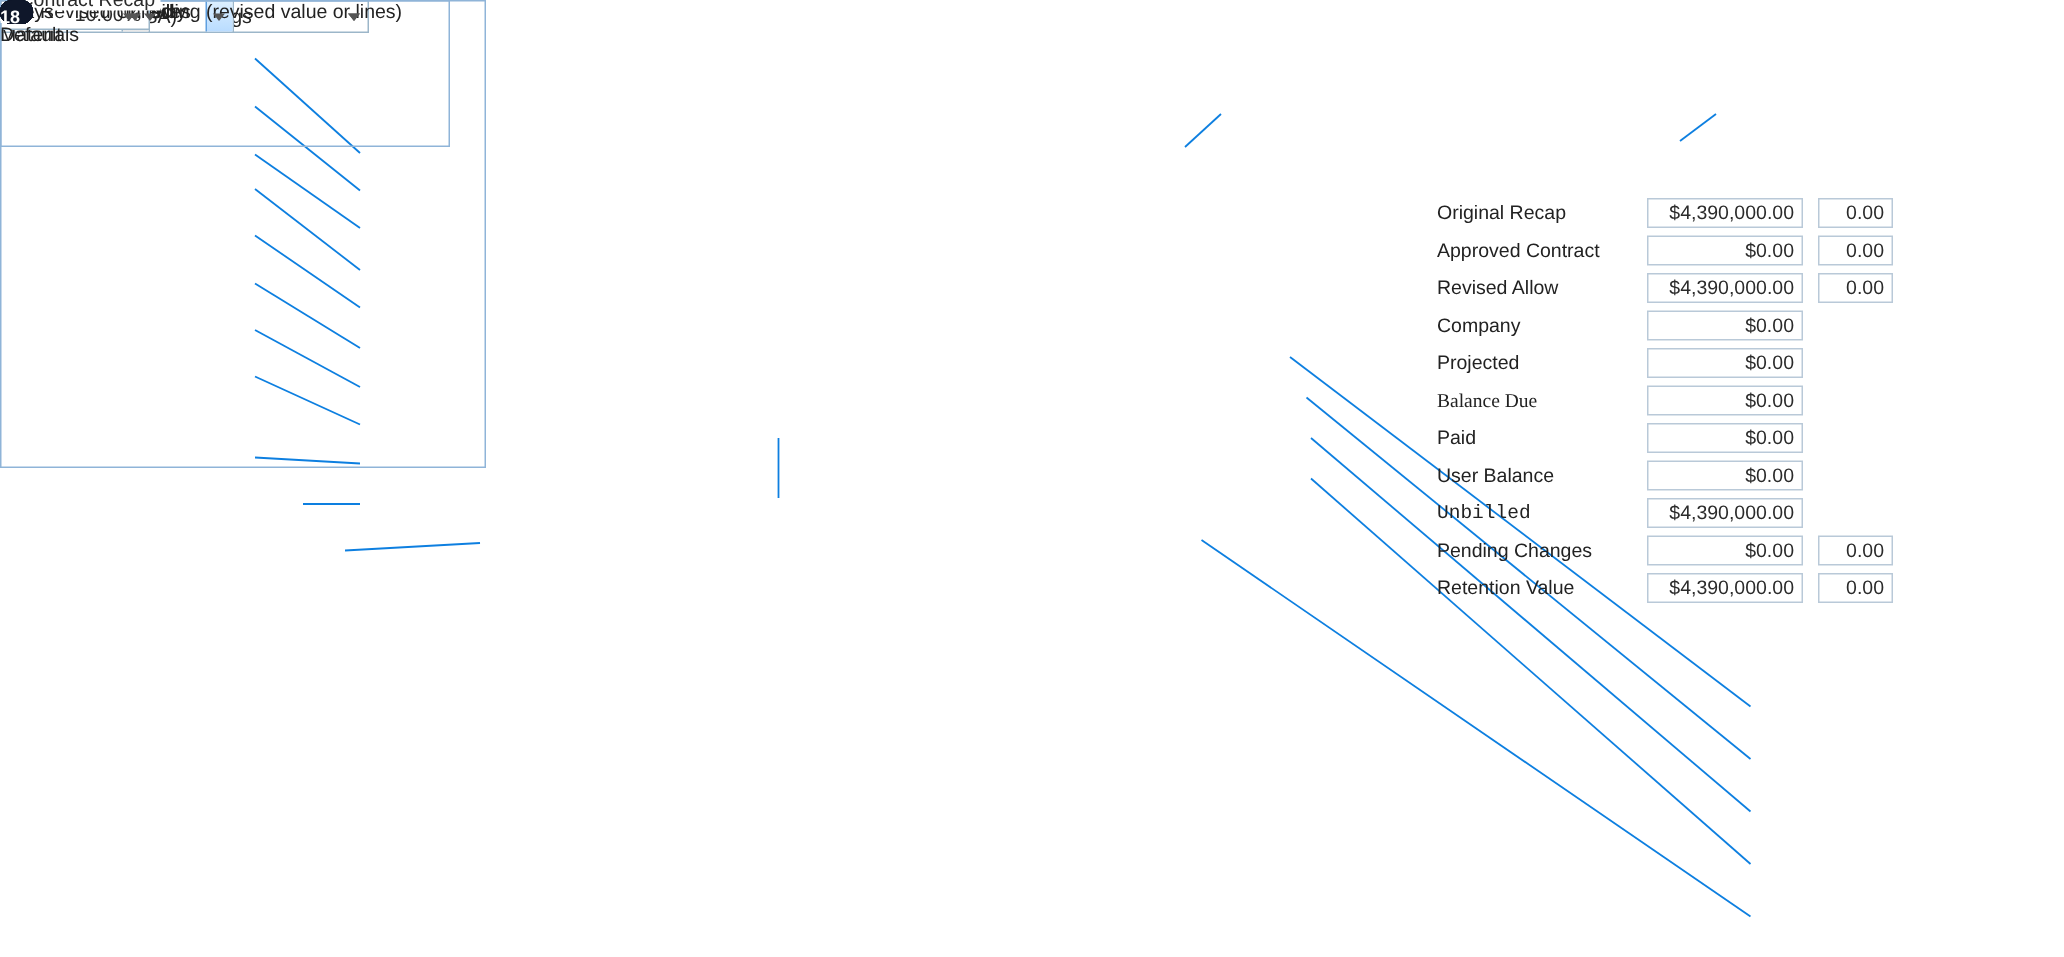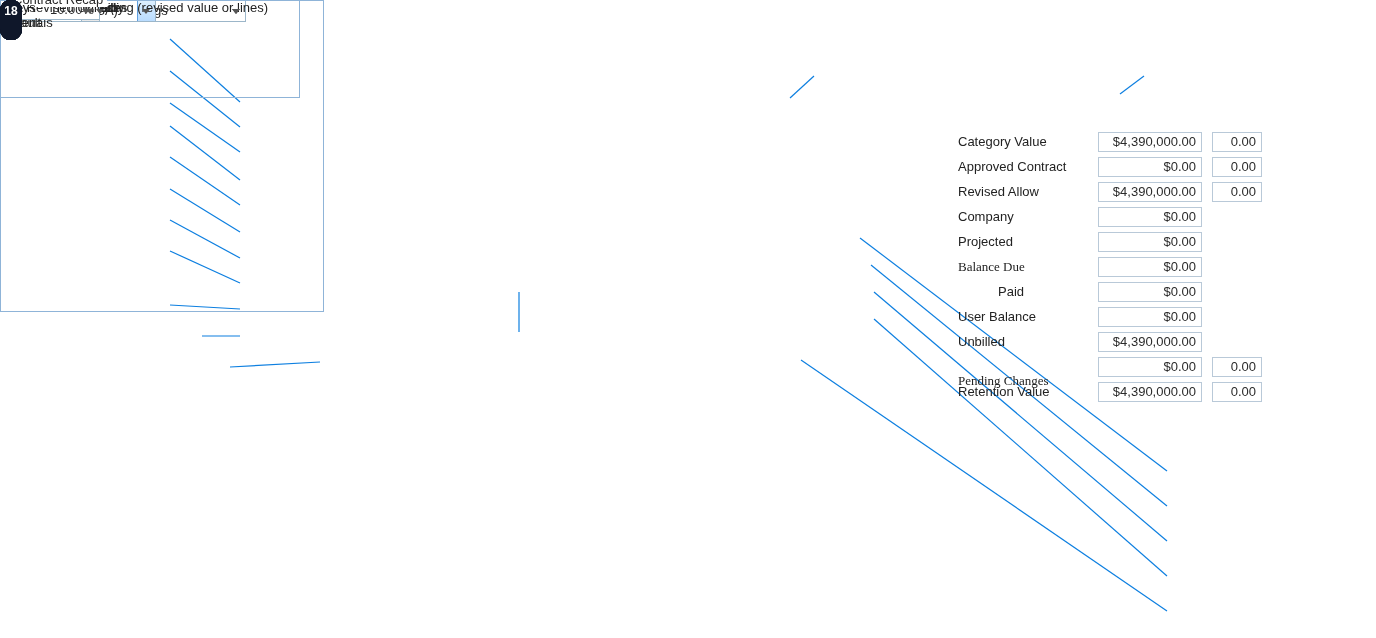--- a/index.html
+++ b/index.html
@@ -16,27 +16,26 @@
   }
   .callout-label {
     position: absolute;
     text-align: right;
     font-size: 13px;
     white-space: nowrap;
   }
   .badge {
     position: absolute;
     width: 22px;
-    height: 40px;
+    height: 16px;
     border-radius: 11px;
     background: #0f172a;
     color: #fff;
     font-size: 12px;
     font-weight: 600;
-    text-align: center;
     line-height: 22px;
     z-index: 10;
   }
   svg.connectors {
     position: absolute;
     top: 0; left: 0;
     width: 1376px;
     height: 638px;
     pointer-events: none;
   }
@@ -318,40 +317,40 @@
 
 <div class="form-label" style="left:632; top:340; width:140px;">Use Revised Units by Default</div>
 <div class="checkbox checked" style="left:793; top:350;"></div>
 
 <div class="group-box" style="left:948; top:94; width:324px; height:312px;">
   <div class="group-title">Contract Recap</div>
 </div>
 <div class="form-label" style="left:1222; top:112; width:42px; text-align:center;">Days</div>
 
 <div id="recap-rows">
-    <div class="form-label" style="left: 958px; top: 134px;">Category Value</div>
+    <div class="form-label" style="left: 958px; top: 134px;">Original Recap</div>
     <div class="readonly-box" style="left: 1098px; top: 132px; width: 104px;">$4,390,000.00</div>
     <div class="readonly-box" style="left: 1212px; top: 132px; width: 50px;">0.00</div>
     <div class="form-label" style="left: 958px; top: 159px;">Approved Contract</div>
     <div class="readonly-box" style="left: 1098px; top: 157px; width: 104px;">$0.00</div>
     <div class="readonly-box" style="left: 1212px; top: 157px; width: 50px;">0.00</div>
     <div class="form-label" style="left: 958px; top: 184px;">Revised Allow</div>
     <div class="readonly-box" style="left: 1098px; top: 182px; width: 104px;">$4,390,000.00</div>
     <div class="readonly-box" style="left: 1212px; top: 182px; width: 50px;">0.00</div>
     <div class="form-label" style="left: 958px; top: 209px;">Company</div>
     <div class="readonly-box" style="left: 1098px; top: 207px; width: 104px;">$0.00</div>
     <div class="form-label" style="left: 958px; top: 234px;">Projected</div>
     <div class="readonly-box" style="left: 1098px; top: 232px; width: 104px;">$0.00</div>
     <div class="form-label" style="left: 958px; top: 259px; font-family: Liberation Serif, serif;">Balance Due</div>
     <div class="readonly-box" style="left: 1098px; top: 257px; width: 104px;">$0.00</div>
-    <div class="form-label" style="left: 998px; top: 284px;">Paid</div>
+    <div class="form-label" style="left: 958px; top: 284px;">Paid</div>
     <div class="readonly-box" style="left: 1098px; top: 282px; width: 104px;">$0.00</div>
     <div class="form-label" style="left: 958px; top: 309px;">User Balance</div>
     <div class="readonly-box" style="left: 1098px; top: 307px; width: 104px;">$0.00</div>
-    <div class="form-label" style="left: 958px; top: 334px;">Unbilled</div>
+    <div class="form-label" style="left: 958px; top: 334px; font-family: Liberation Mono, monospace;">Unbilled</div>
     <div class="readonly-box" style="left: 1098px; top: 332px; width: 104px;">$4,390,000.00</div>
-    <div class="form-label" style="left: 958px; top: 373px; font-family: Liberation Serif, serif;">Pending Changes</div>
+    <div class="form-label" style="left: 958px; top: 359px;">Pending Changes</div>
     <div class="readonly-box" style="left: 1098px; top: 357px; width: 104px;">$0.00</div>
     <div class="readonly-box" style="left: 1212px; top: 357px; width: 50px;">0.00</div>
     <div class="form-label" style="left: 958px; top: 384px;">Retention Value</div>
     <div class="readonly-box" style="left: 1098px; top: 382px; width: 104px;">$4,390,000.00</div>
     <div class="readonly-box" style="left: 1212px; top: 382px; width: 50px;">0.00</div>
   </div>
 
 </body></html>

